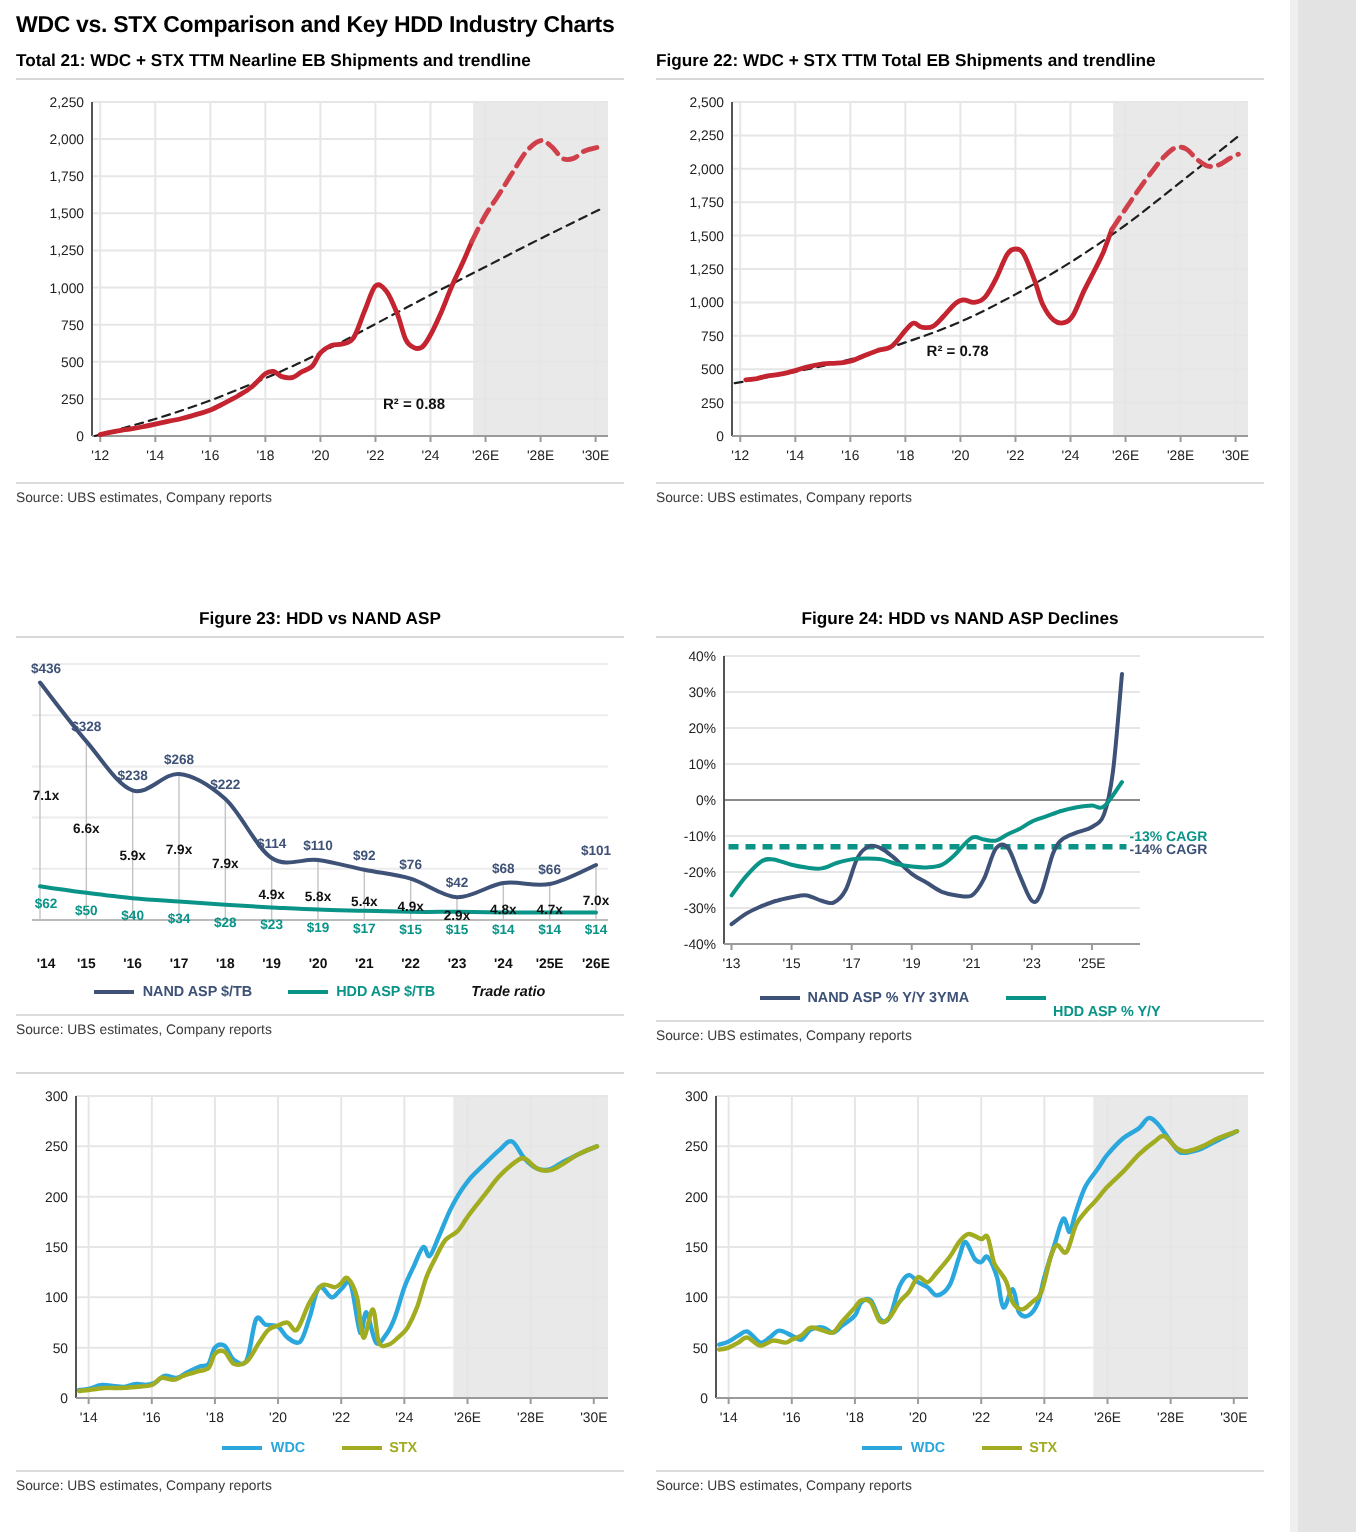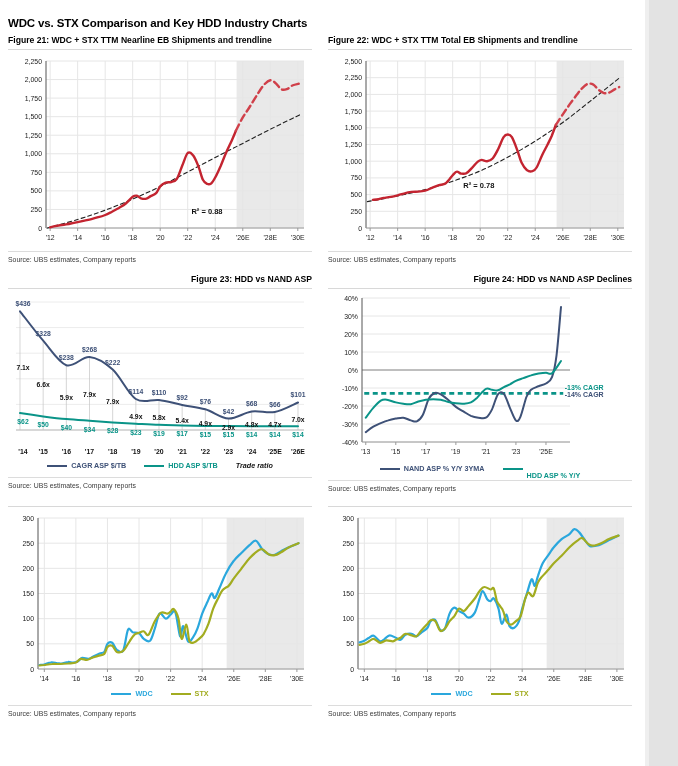--- a/index.html
+++ b/index.html
@@ -1,44 +1,44 @@
 <!DOCTYPE html>
 <html><head>
 <meta charset="utf-8">
 <style>
   html,body{margin:0;padding:0;background:#fff;}
   .page{position:relative;width:678px;height:766px;background:#ffffff;overflow:hidden;
         font-family:"Liberation Sans",sans-serif;-webkit-font-smoothing:antialiased;}
   .gutter{position:absolute;top:0;right:0;width:29px;height:766px;background:#e3e3e3;border-left:4px solid #efefef;}
-  .content{position:absolute;top:17px;left:8px;width:626px;}
+  .content{position:absolute;top:7px;left:8px;width:626px;}
   .page-title{font-size:11.5px;font-weight:bold;color:#000;margin:0 0 6px 0;letter-spacing:-0.15px;}
   .grid{display:grid;grid-template-columns:304px 304px;column-gap:16px;}
   .fig{margin-bottom:11px;}
   .fig-title{font-size:8.6px;font-weight:bold;color:#000;line-height:1.3;text-align:justify;}
-  .fig-title.single{text-align:right;}
+  .fig-title.single{text-align:center;margin-top:40px;}
   .title-rule{border-bottom:1px solid #d8d8d8;margin:3px 0 3px 0;height:0;}
   svg{display:block;}
   text{font-family:"Liberation Sans",sans-serif;}
   .legend{display:flex;justify-content:center;align-items:center;gap:18px;height:13px;
           font-size:7.2px;font-weight:bold;}
   .legend .li{display:inline-flex;align-items:center;}
   .legend .sw{display:inline-block;width:20px;height:0;border-top:2.6px solid #000;margin-right:4px;}
   .src{font-size:6.9px;color:#3a3a3a;border-top:1px solid #dcdcdc;margin-top:5px;padding-top:4px;}
 </style>
 </head>
 <body>
 
 <div class="page">
   <div class="gutter"></div>
   <div class="content">
     <div class="page-title">WDC vs. STX Comparison and Key HDD Industry Charts</div>
     <div class="grid">
 
       <div class="fig">
-        <div class="fig-title">Figure 21: WDC + STX TTM Nearline EB Shipments and trendline</div>
+        <div class="fig-title">Total 21: WDC + STX TTM Nearline EB Shipments and trendline</div>
         <div class="title-rule"></div>
         <svg width="304" height="193">
             <rect x="228.576" y="8" width="67.424" height="167" fill="#e9e9e9"></rect>
             <line x1="38" y1="175" x2="296" y2="175" stroke="#e6e6e6" stroke-width="1"></line>
             <text x="34" y="177.5" font-size="6.9" fill="#222" text-anchor="end" font-weight="normal">0</text>
             <line x1="38" y1="156.44444444444443" x2="296" y2="156.44444444444443" stroke="#e6e6e6" stroke-width="1"></line>
             <text x="34" y="158.94444444444443" font-size="6.9" fill="#222" text-anchor="end" font-weight="normal">250</text>
             <line x1="38" y1="137.88888888888889" x2="296" y2="137.88888888888889" stroke="#e6e6e6" stroke-width="1"></line>
             <text x="34" y="140.38888888888889" font-size="6.9" fill="#222" text-anchor="end" font-weight="normal">500</text>
             <line x1="38" y1="119.33333333333334" x2="296" y2="119.33333333333334" stroke="#e6e6e6" stroke-width="1"></line>
@@ -251,21 +251,21 @@
             <text x="266.83333333333337" y="135.10638297872342" font-size="6.8" fill="#111" text-anchor="middle" font-weight="bold">4.7x</text>
             <text x="266.83333333333337" y="162" font-size="6.9" fill="#111" text-anchor="middle" font-weight="bold">'25E</text>
             <text x="290" y="105.49361702127659" font-size="6.8" fill="#3e5177" text-anchor="middle" font-weight="bold">$101</text>
             <text x="290" y="145.1872340425532" font-size="6.8" fill="#0a9488" text-anchor="middle" font-weight="bold">$14</text>
             <text x="290" y="130.3404255319149" font-size="6.8" fill="#111" text-anchor="middle" font-weight="bold">7.0x</text>
             <text x="290" y="162" font-size="6.9" fill="#111" text-anchor="middle" font-weight="bold">'26E</text>
           </svg>
         <div class="legend">
             <span class="li">
               <span class="sw" style="border-top-color: rgb(62, 81, 119);"></span>
-              <span style="color: rgb(62, 81, 119);">CAGR ASP $/TB</span>
+              <span style="color: rgb(62, 81, 119);">NAND ASP $/TB</span>
             </span>
             <span class="li">
               <span class="sw" style="border-top-color: rgb(10, 148, 136);"></span>
               <span style="color: rgb(10, 148, 136);">HDD ASP $/TB</span>
             </span>
             <span class="li">
               <span style="color: rgb(17, 17, 17); font-style: italic;">Trade ratio</span>
             </span>
           </div>
         <div class="src">Source: UBS estimates, Company reports</div>

